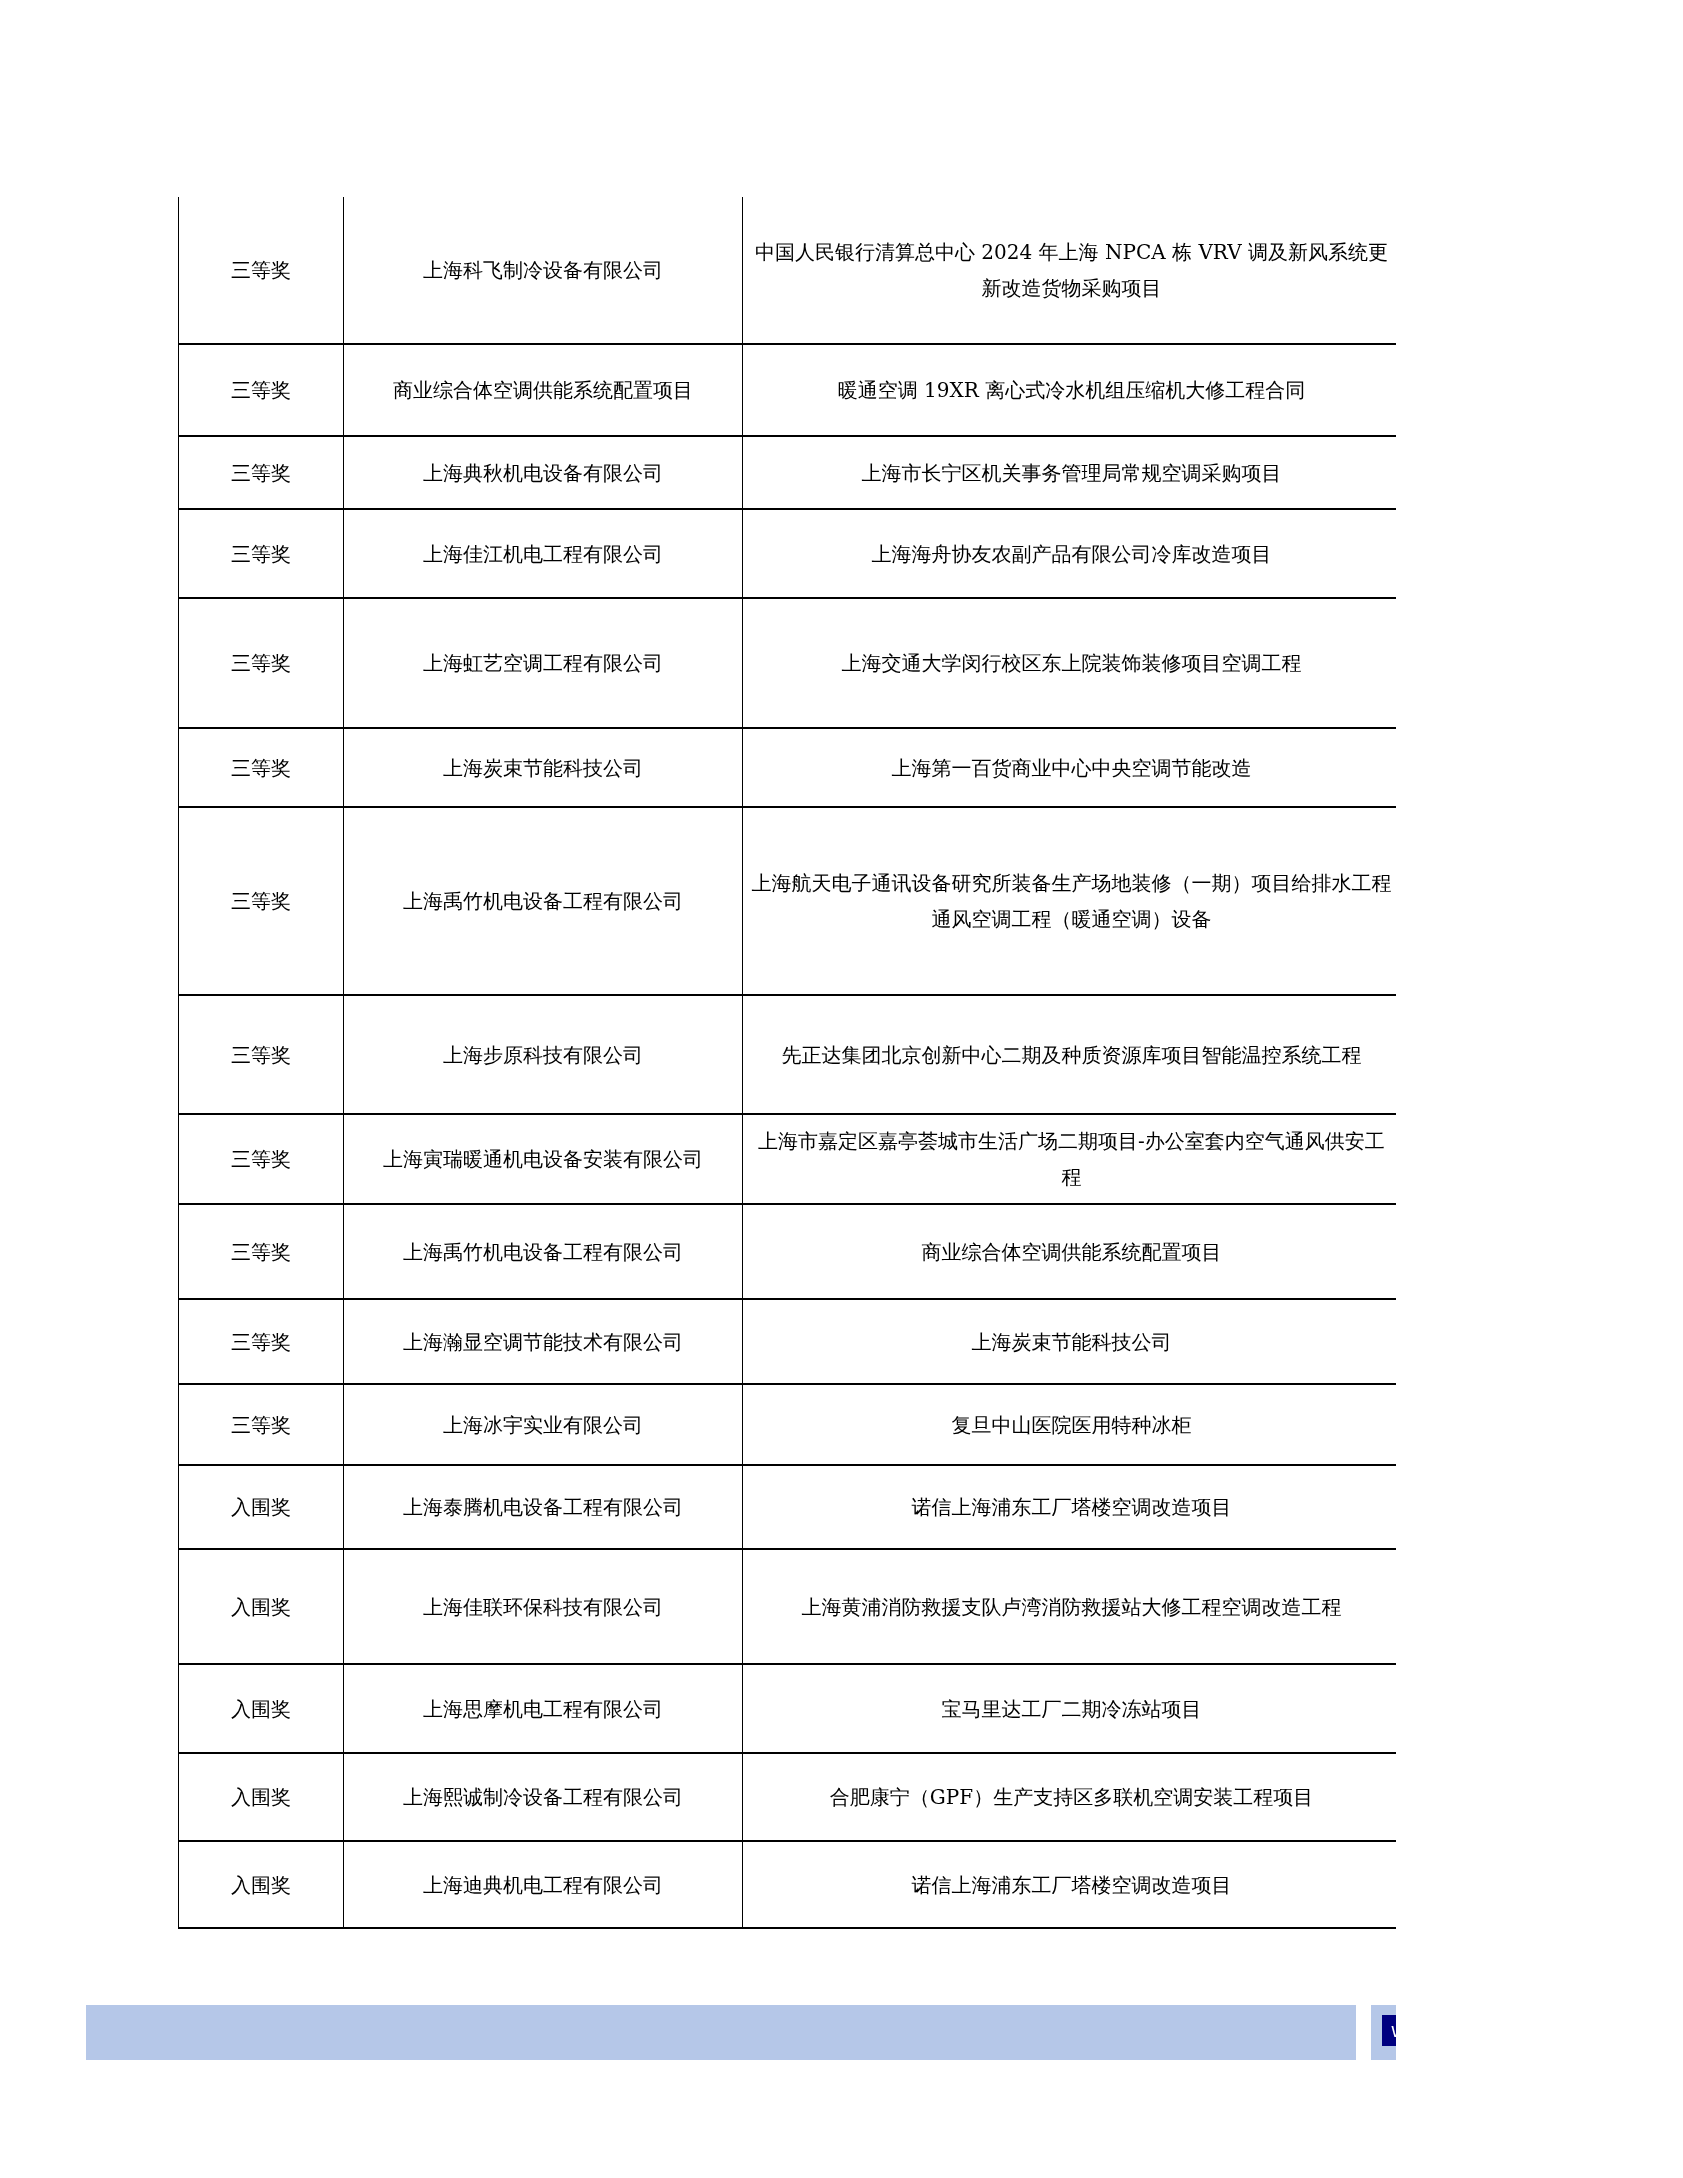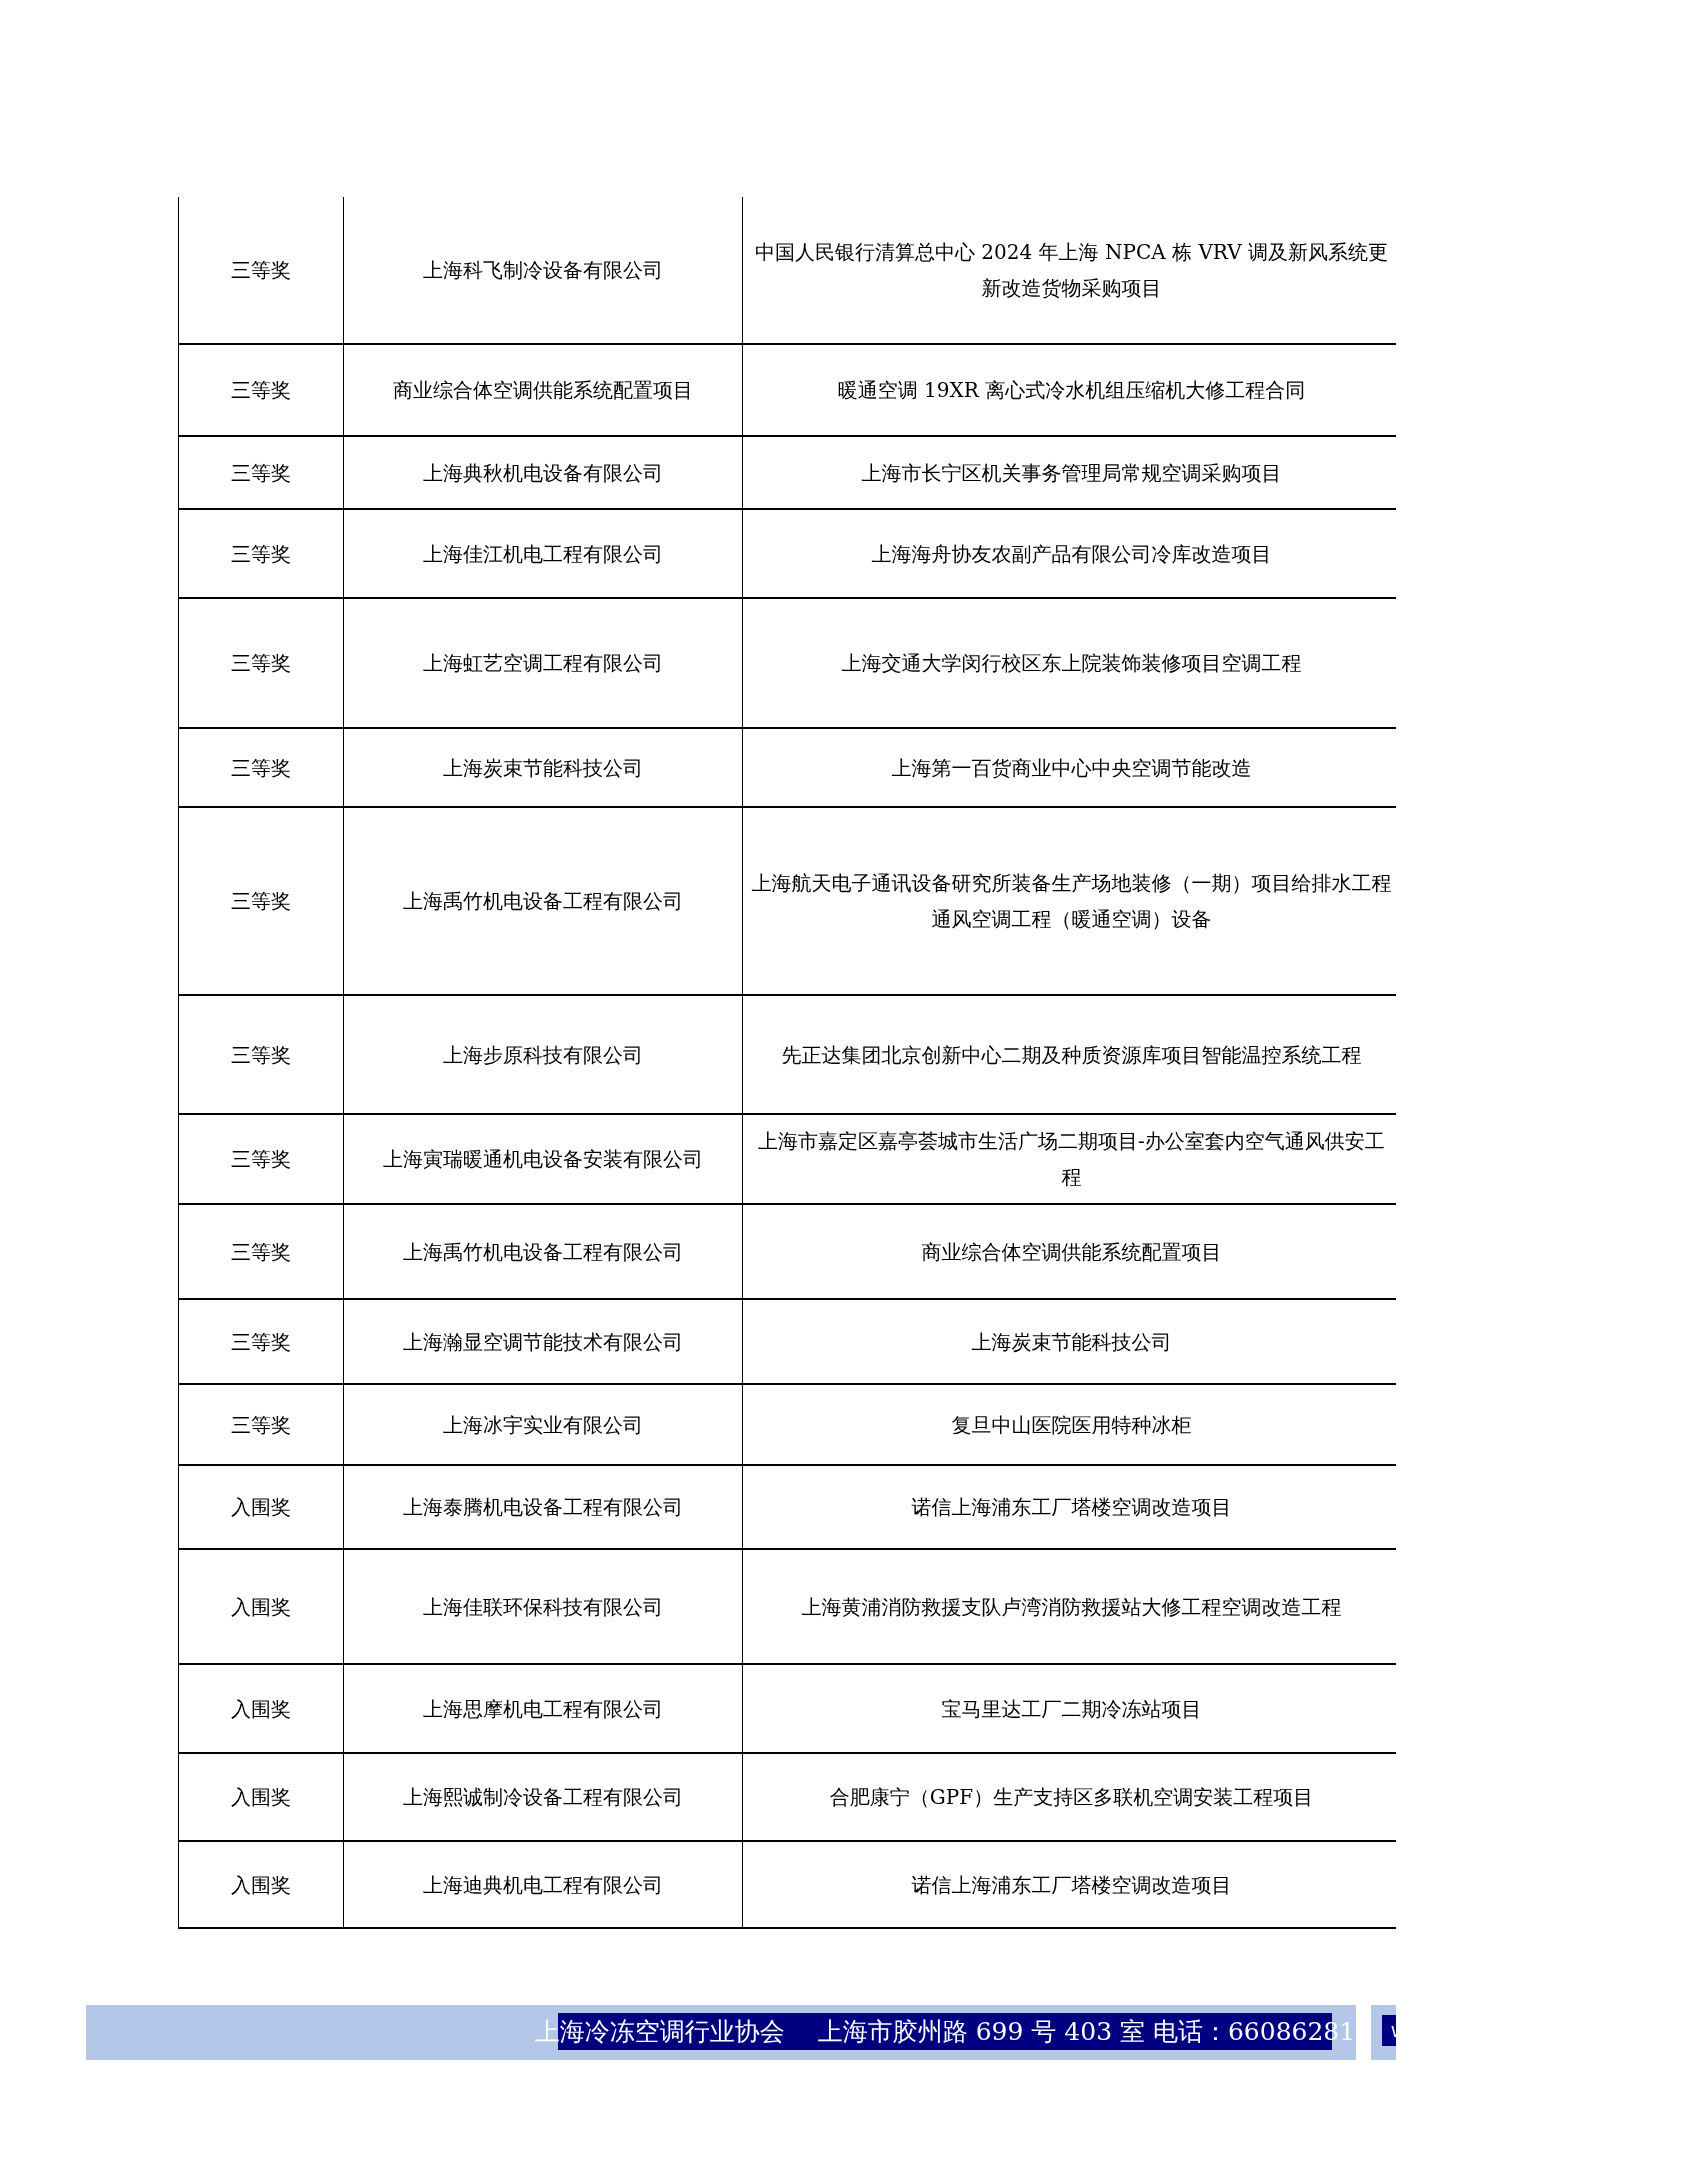--- a/index.html
+++ b/index.html
@@ -191,18 +191,17 @@
     <td class="c-company">上海迪典机电工程有限公司</td>
     <td class="c-project">诺信上海浦东工厂塔楼空调改造项目</td>
   </tr>
 </tbody>
     </table>
   </div>
 
   <div class="footer-bar" style="background: rgb(181, 199, 232);"></div>
   <div class="footer-website-bar" style="background: rgb(181, 199, 232);"></div>
 
-  <div class="footer-box assoc-box" style="background: rgb(0, 0, 128); color: rgb(255, 255, 255);">上海冷冻空调行业协会　 上海市胶州路 699 号 403 室  电话：66086281</div>
 
   <div class="footer-box site-box" style="background: rgb(0, 0, 128); color: rgb(255, 255, 255);">www.sh-lengdong.com</div>
 
 </div>
 
 
 </body></html>

